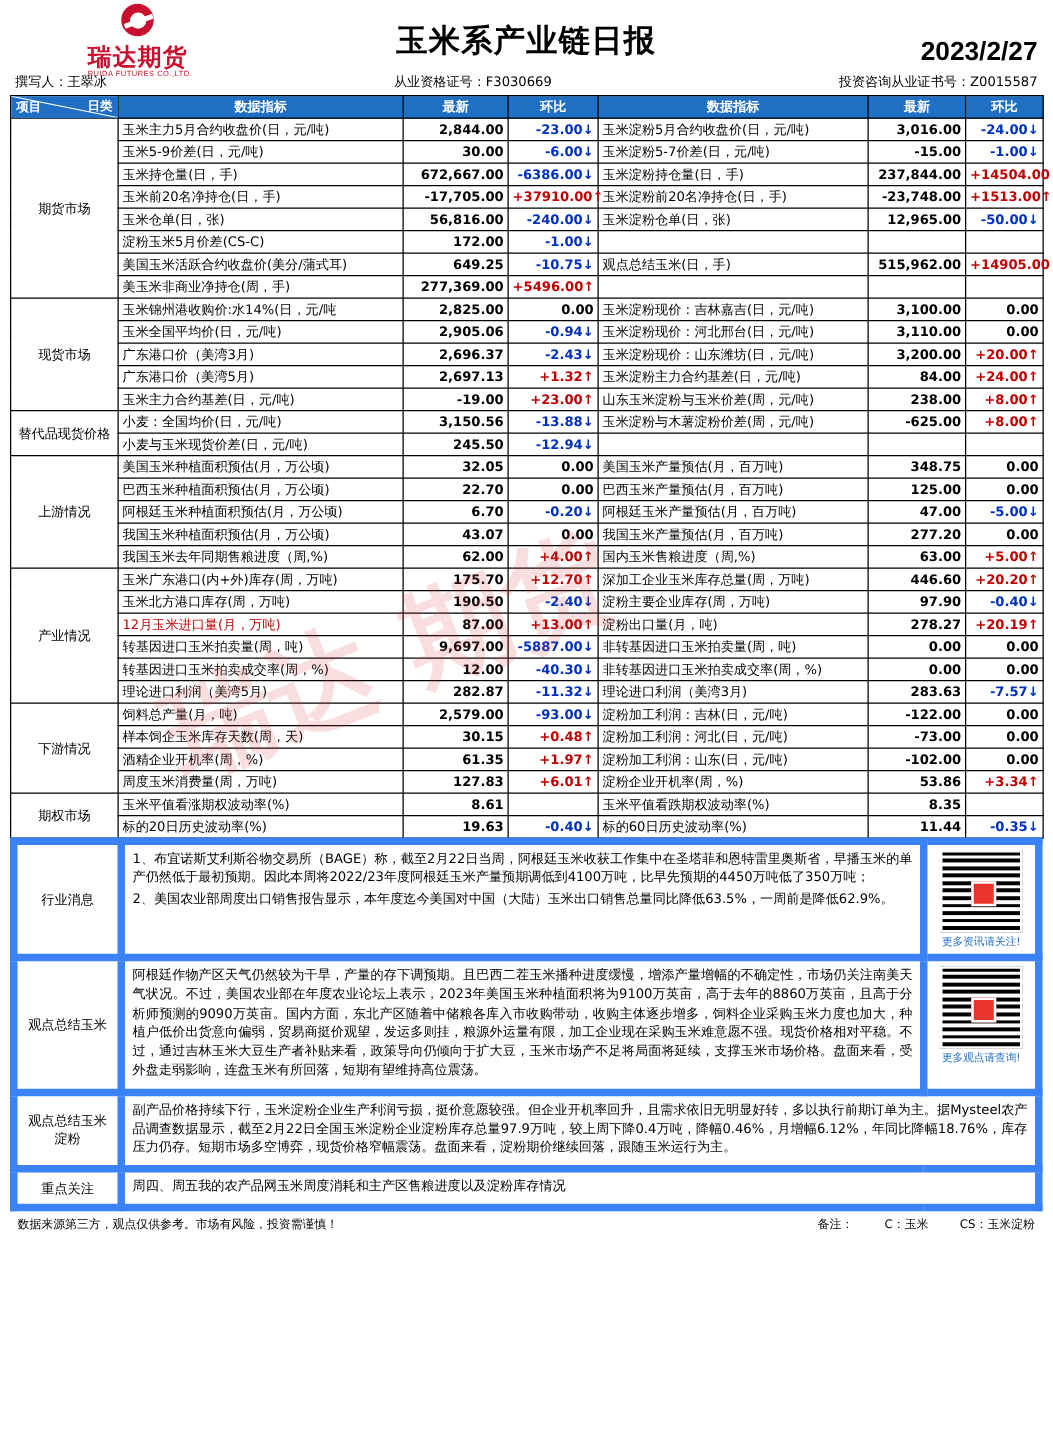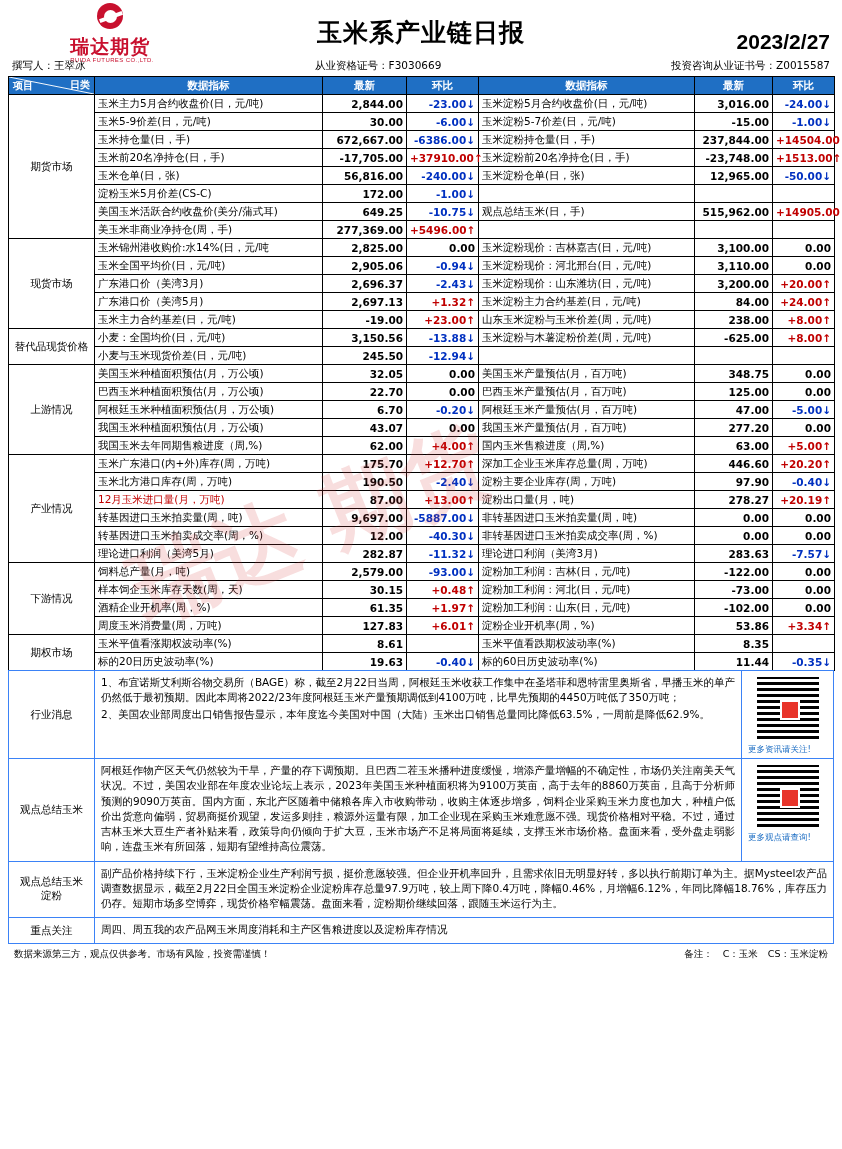--- a/index.html
+++ b/index.html
@@ -35,33 +35,33 @@
   .down{color:#0030c0;}
   .zero{color:#000;}
   .red-txt{color:#c00000;}
   .corner{position:relative;background:#1f6fc4;}
   .corner .l1{position:absolute;left:4px;bottom:1px;color:#fff;font-size:10px;}
   .corner .l2{position:absolute;right:4px;top:1px;color:#fff;font-size:10px;}
   .corner .diag{position:absolute;left:0;top:0;width:100%;height:100%;}
 
   
   table.notes{width:826px;border-collapse:collapse;table-layout:fixed;margin-top:-1px;}
-  table.notes td{border:1px solid #3b82f6;font-size:10.5px;font-family:"DejaVu Sans",sans-serif;vertical-align:top;padding:4px 6px;}
+  table.notes td{border:6px solid #3b82f6;font-size:10.5px;font-family:"DejaVu Sans",sans-serif;vertical-align:top;padding:4px 6px;}
   table.notes td.cat{text-align:center;vertical-align:middle;}
   .note-p{margin:0 0 2px 0;line-height:1.45;text-align:justify;}
-  .qr-cell{width:92px;vertical-align:top;padding-top:6px;}
+  .qr-cell{width:92px;text-align:center;vertical-align:top;padding-top:6px;}
   .qr{width:62px;height:62px;margin:0 auto;position:relative;background:
       repeating-linear-gradient(0deg,#000 0 3px,#fff 3px 6px),
       repeating-linear-gradient(90deg,#000 0 3px,transparent 3px 6px);
       background-blend-mode:screen;border:2px solid #fff;outline:1px solid #fff;}
   .qr:after{content:"";position:absolute;left:50%;top:50%;width:16px;height:16px;margin:-8px 0 0 -8px;background:#e8342a;border:2px solid #fff;}
   .qr-cap{font-size:8.5px;color:#1f6fc4;margin-top:3px;line-height:1.2;}
 
   .footer{display:flex;justify-content:space-between;font-size:9.5px;font-family:"DejaVu Sans",sans-serif;padding:4px 6px 0 6px;}
-  .footer .right span{margin-left:7px;}
+  .footer .right span{margin-left:22px;}
 
   
   .wm{position:absolute;left:0;top:0;width:842px;height:1149px;pointer-events:none;overflow:hidden;}
   .wm span{position:absolute;color:rgba(214,60,60,.17);font-weight:bold;font-family:"DejaVu Sans",sans-serif;
      transform:rotate(-22deg);white-space:nowrap;}
   .wm .w1{left:320px;top:430px;font-size:86px;}
   .wm .w2{left:130px;top:505px;font-size:86px;}
 </style>
 </head>
 <body>

